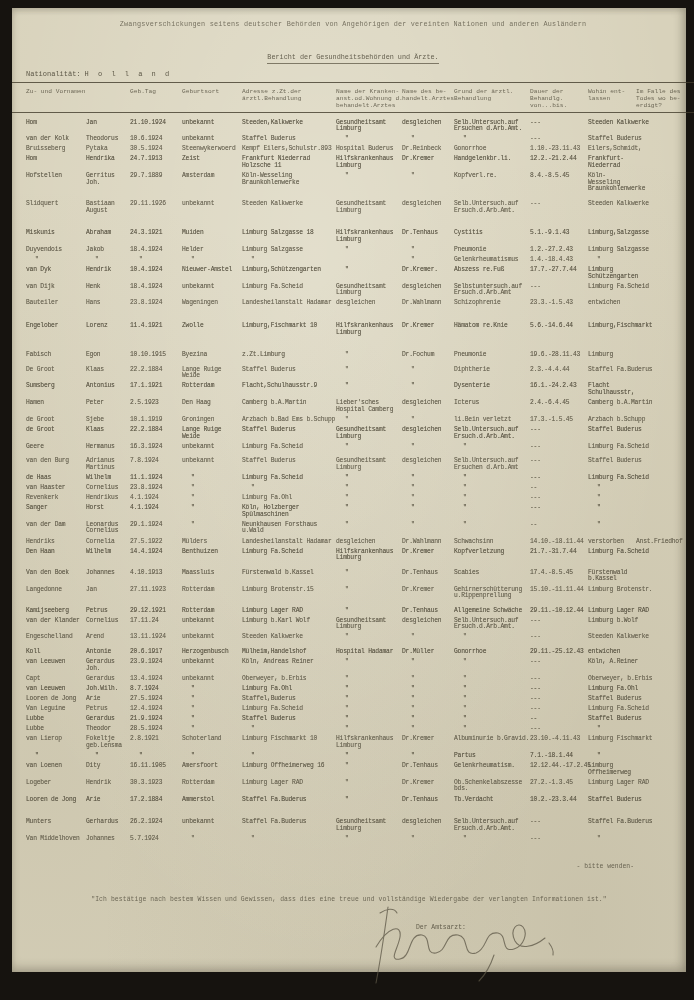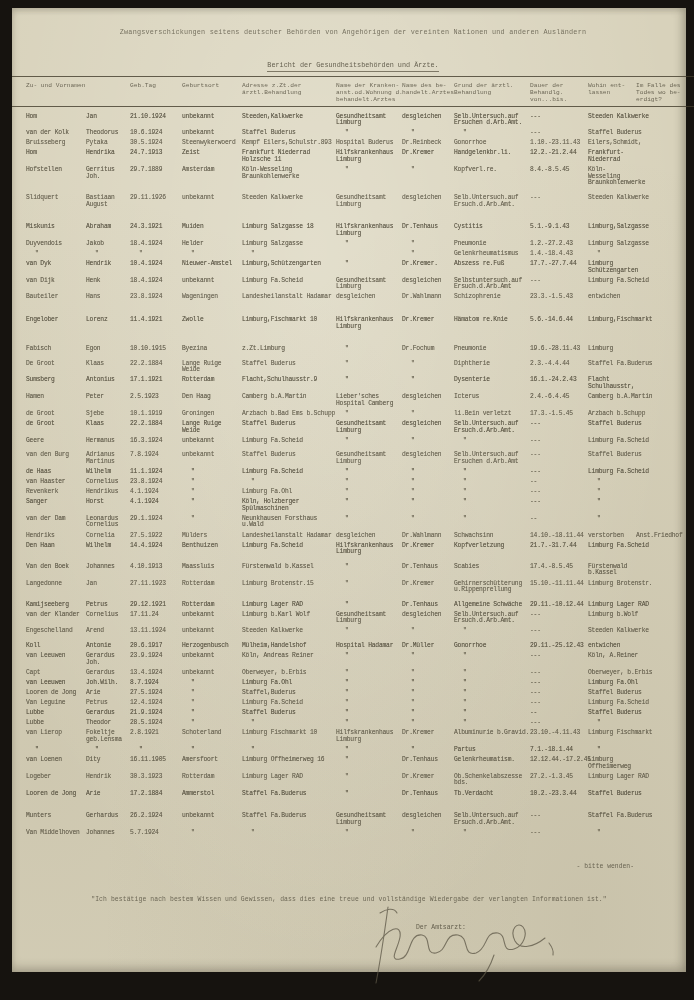--- a/index.html
+++ b/index.html
@@ -15,21 +15,21 @@
     position:absolute;left:12px;top:8px;width:674px;height:964px;
     background:var(--paper);
     background-image:
       radial-gradient(ellipse at 45% 25%, rgba(255,255,248,.28), transparent 70%),
       radial-gradient(ellipse at 85% 95%, rgba(110,100,70,.14), transparent 60%),
       radial-gradient(ellipse at 5% 80%, rgba(120,110,80,.10), transparent 55%);
     box-shadow: inset -5px 0 8px rgba(40,35,20,.18), inset 0 -6px 9px rgba(40,35,20,.15), inset 0 3px 5px rgba(40,35,20,.10);
     color:var(--ink);
     padding:12px 6px 0 14px;
   }
-  .title-block{text-align:center;margin-top:8px;}
+  .title-block{text-align:center;}
   .title1{font-size:6.8px;line-height:8px;letter-spacing:.2px;opacity:.72;}
   .title2{display:inline-block;font-size:6.8px;line-height:9px;margin-top:5px;
           border-bottom:1px solid rgba(72,65,48,.75);padding-bottom:1px;opacity:.85;}
   .nationality{font-size:7px;margin-top:6px;opacity:.9;}
   .nationality .nat-value{letter-spacing:2.5px;margin-left:4px;}
   .rule{border-top:1px solid rgba(66,60,44,.8);margin-left:-14px;width:694px;}
   .rule.r1{margin-top:4px;}
   .rule.r2{margin-top:2px;margin-bottom:7px;border-top-width:1.4px;}
   .thead{display:flex;align-items:flex-start;margin-top:5px;}
   .hcell{flex:none;font-size:6.2px;line-height:7.2px;white-space:pre;opacity:.8;}
@@ -55,20 +55,23 @@
 </head>
 <body>
 
 <div class="paper">
 
   <div class="title-block">
     <div class="title1">Zwangsverschickungen seitens deutscher Behörden von Angehörigen der vereinten Nationen und anderen Ausländern</div><br>
     <div class="title2">Bericht der Gesundheitsbehörden und Ärzte.</div>
   </div>
 
+  <div class="nationality">
+    <span>Nationalität:</span><span class="nat-value">H o l l a n d</span>
+  </div>
 
   <div class="rule r1"></div>
 
   <div class="thead">
       <div class="hcell" style="width: 60px;">Zu- und Vornamen</div>
       <div class="hcell" style="width: 44px;"></div>
       <div class="hcell" style="width: 52px;">Geb.Tag</div>
       <div class="hcell" style="width: 60px;">Geburtsort</div>
       <div class="hcell" style="width: 94px;">Adresse z.Zt.der
 ärztl.Behandlung</div>

